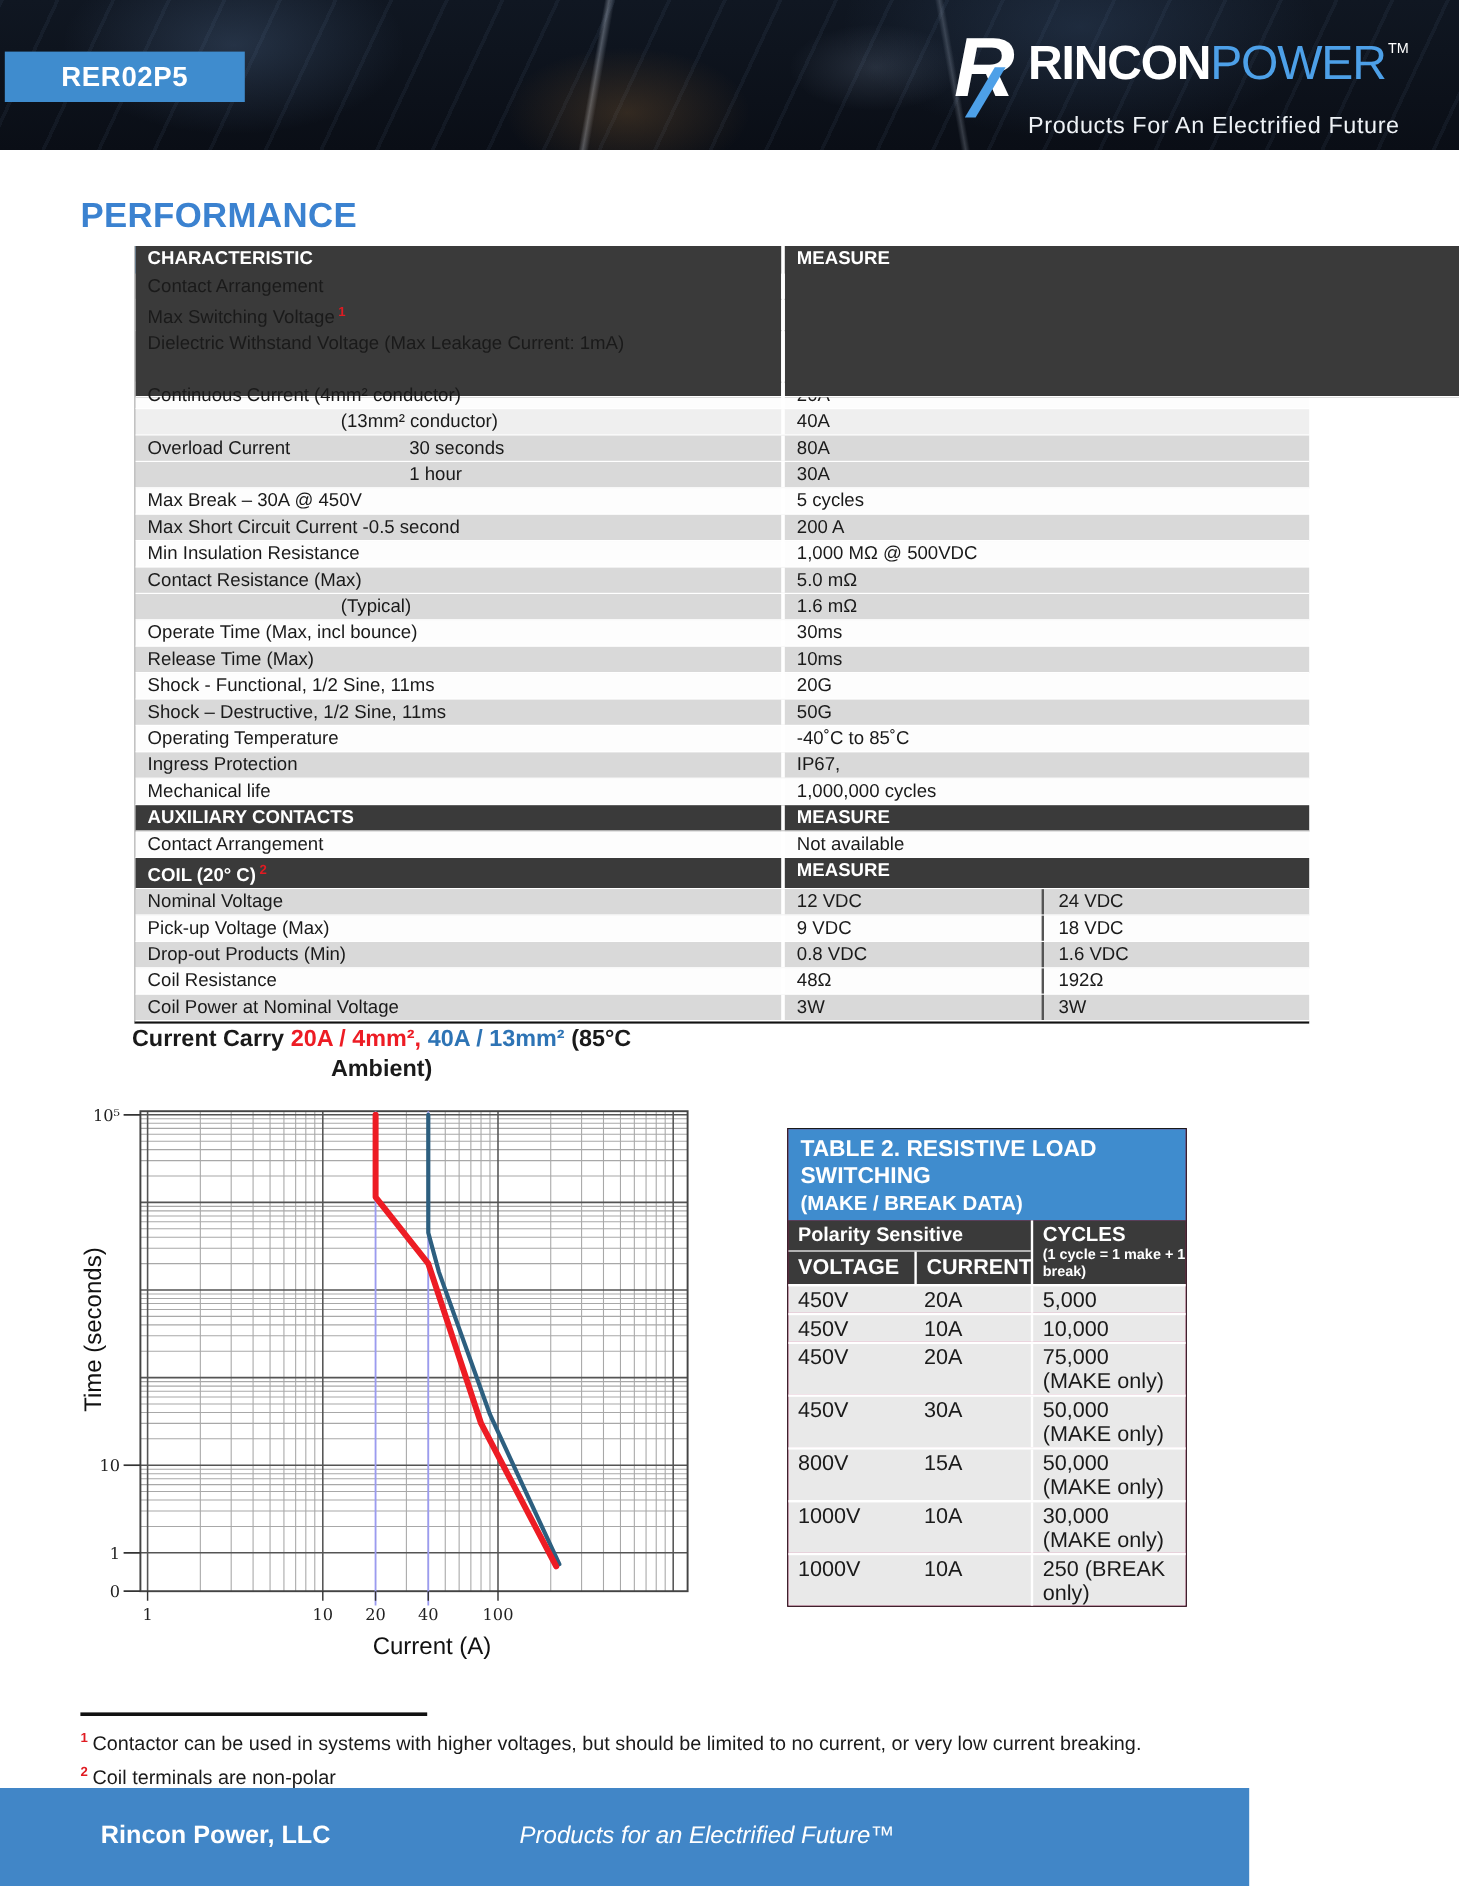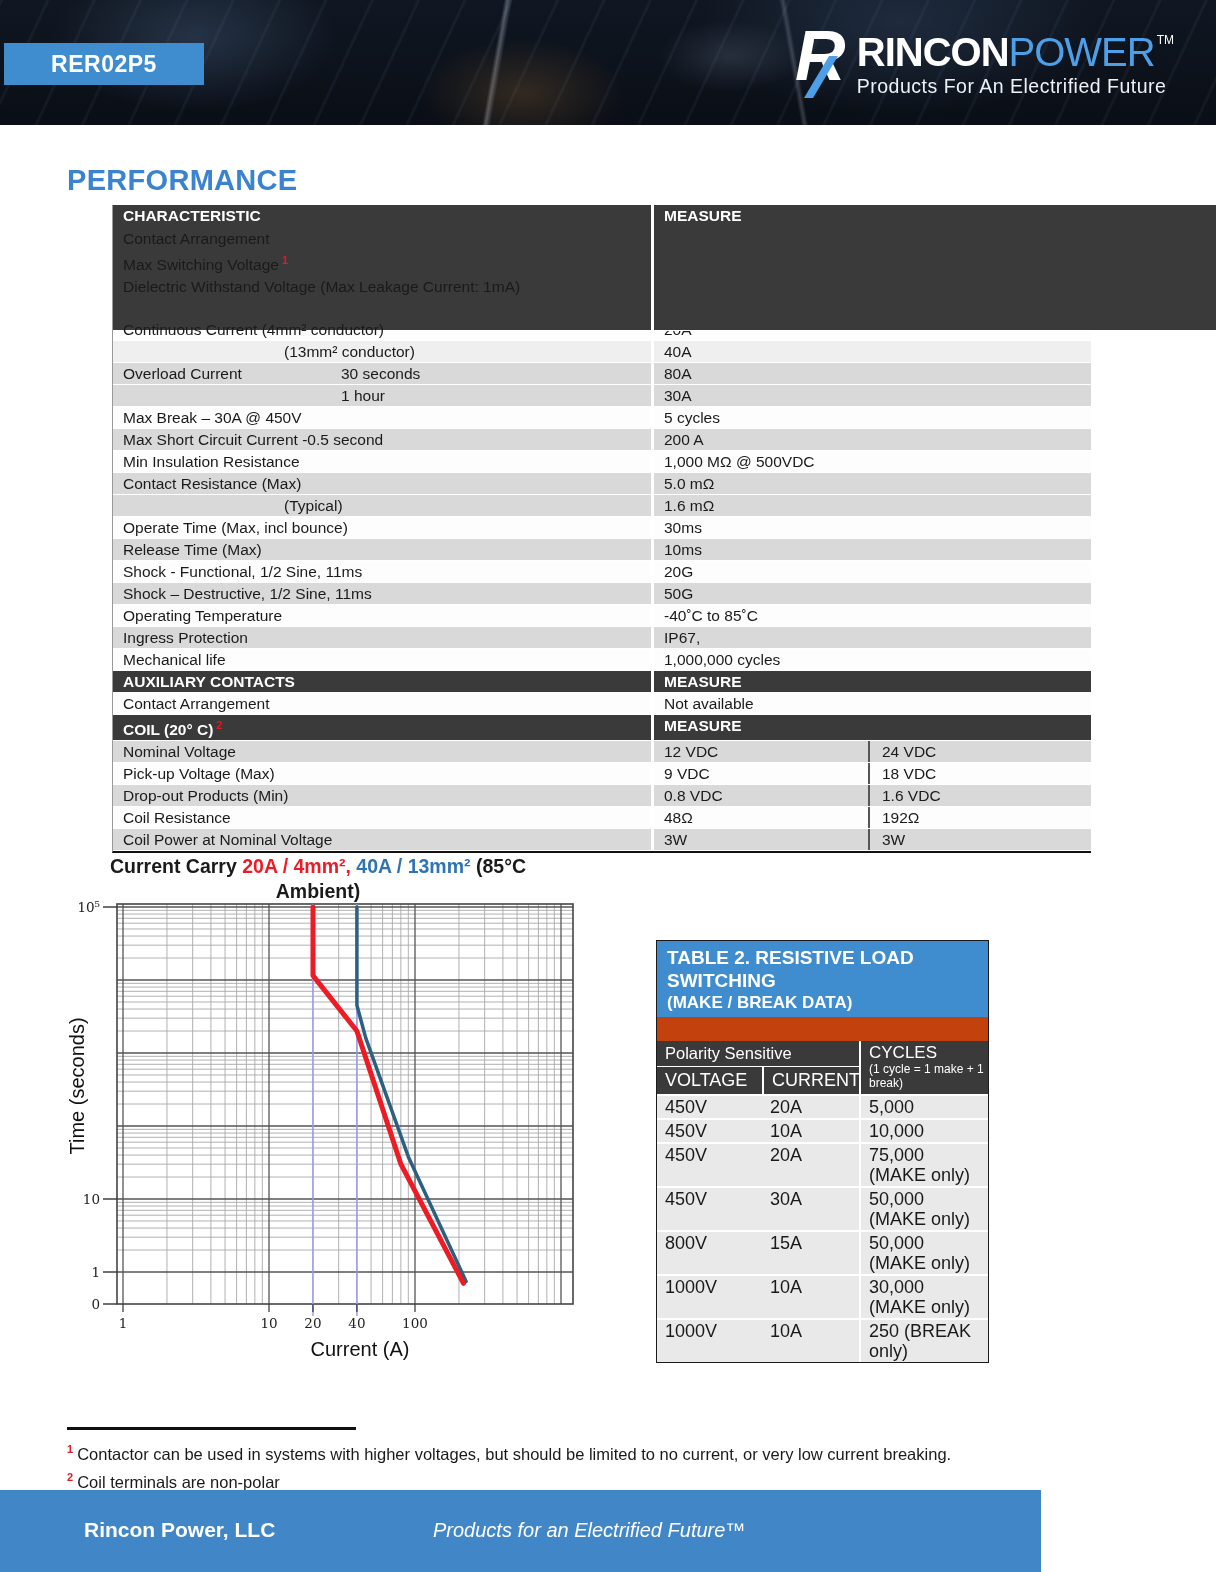--- a/index.html
+++ b/index.html
@@ -19,21 +19,21 @@
       linear-gradient(#101722,#0a0e16);}
   .pn-box{position:absolute;left:4px;top:43px;width:200px;height:42px;background:var(--c-accent);
     display:flex;align-items:center;justify-content:center;}
   .pn-box span{color:#fff;font-weight:bold;font-size:23px;letter-spacing:.5px;}
   .logo{position:absolute;right:42px;top:20px;display:flex;align-items:flex-start;}
   .logo svg{margin-right:10px;}
   .brand{color:#fff;font-size:40px;line-height:40px;white-space:nowrap;}
   .brand .b1{font-weight:bold;letter-spacing:-1px;}
   .brand .b2{color:#4da0e8;font-weight:300;letter-spacing:-1px;}
   .brand .tm{font-size:12px;vertical-align:22px;color:#fff;font-weight:normal;margin-left:2px;}
-  .tagline{color:#eef2f6;font-size:19.5px;font-weight:300;letter-spacing:.5px;margin-top:3px;}
+  .tagline{color:#eef2f6;font-size:19.5px;font-weight:300;letter-spacing:.5px;margin-top:21px;}
 
   
   .perf{position:absolute;left:67px;top:164px;margin:0;font-size:29px;font-weight:bold;
         color:var(--c-heading);letter-spacing:.3px;}
 
   
   .t1{position:absolute;left:112px;top:205px;width:978px;border-left:1px solid #999;
       border-bottom:2px solid #111;font-size:15.5px;}
   .t1-title{background:var(--c-accent);color:#fff;font-weight:bold;font-size:18px;
       height:23px;line-height:23px;padding-left:10px;}
@@ -46,30 +46,30 @@
         white-space:pre-line;box-sizing:border-box;}
   .t1-c .c2{position:absolute;left:228px;top:0;}
   .t1-m{flex:1;padding-left:10px;white-space:pre-line;box-sizing:border-box;}
   .t1-m.half{flex:0 0 216px;border-right:2px solid #555;}
   .t1-m2{flex:1;padding-left:12px;}
   .fnsup{color:var(--c-red);font-size:11px;font-weight:bold;vertical-align:super;margin-left:3px;}
 
   
   .chart-title{position:absolute;left:78px;top:854px;width:480px;text-align:center;
       font-size:19.5px;font-weight:bold;line-height:1.3;}
-  .chart{position:absolute;left:60px;top:886px;margin:0;width:565px;height:480px;}
+  .chart{position:absolute;left:60px;top:908px;margin:0;width:565px;height:480px;}
 
   
   .t2{position:absolute;left:656px;top:940px;width:331px;border:1.5px solid #1a1a1a;
-      font-size:18px;background:#c2410c;}
+      font-size:18px;background:#be185d;}
   .t2-title{background:var(--c-accent);color:#fff;font-weight:bold;font-size:19px;
       line-height:1.2;padding:6px 8px 4px 10px;}
   .t2-title .sub{display:block;font-size:17px;}
   .t2-head{display:grid;grid-template-columns:105px 97px auto;grid-template-rows:26px 27px;
-      background:#3a3a3a;color:#fff;font-weight:normal;margin-top:24px;}
+      background:#3a3a3a;color:#fff;font-weight:bold;}
   .t2-ps{grid-area:1/1/2/3;padding:3px 0 0 8px;font-size:16.5px;border-bottom:1.5px solid #fff;}
   .t2-cy{grid-area:1/3/3/4;border-left:2px solid #fff;padding:2px 0 0 8px;}
   .t2-cy .cy1{font-size:17px;}
   .t2-cy .cy2{font-size:12px;line-height:1.15;}
   .t2-v{grid-area:2/1;padding:3px 0 0 8px;font-size:18px;}
   .t2-cu{grid-area:2/2;padding:3px 0 0 8px;font-size:18px;border-left:2px solid #fff;}
   .t2-row{display:grid;grid-template-columns:105px 97px auto;background:#e9e9e9;
       border-top:2px solid #fff;line-height:20px;}
   .t2-row > div{padding:1px 4px 1px 8px;}
   .t2-row .cy{border-left:2px solid #fff;}

